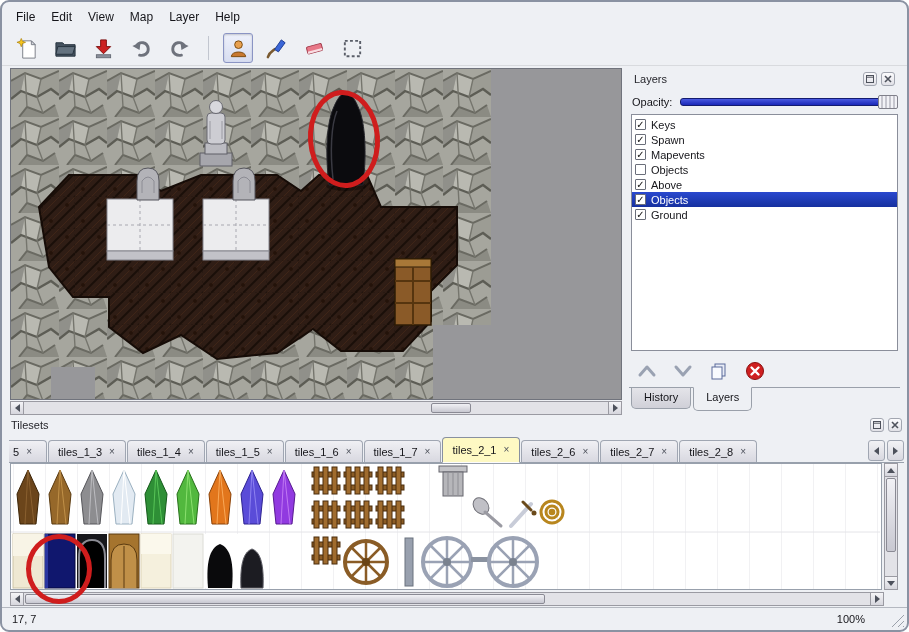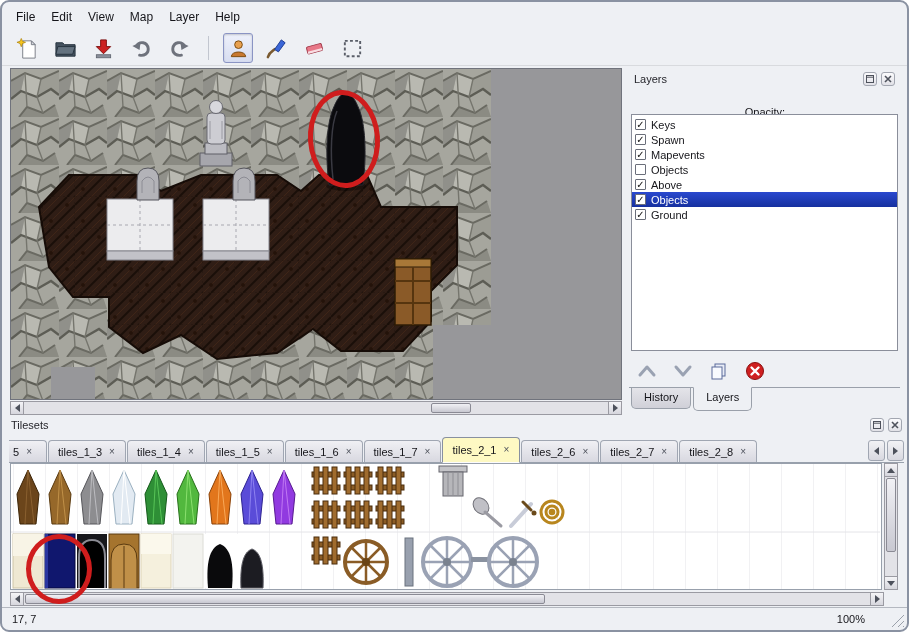--- a/index.html
+++ b/index.html
@@ -87,22 +87,22 @@
   .panel-btn {
     width: 14px; height: 14px; margin-left: 4px;
     display: flex; align-items: center; justify-content: center;
     border: 1px solid #a2a6b0; border-radius: 3px;
     background: linear-gradient(#fbfbfd, #e1e1e7);
   }
 
   
   .layers-panel { position: absolute; left: 627px; top: 68px; width: 271px; height: 343px; }
   .opacity-row {
-    position: absolute; left: 3px; top: 36px; right: 2px;
-    display: flex; align-items: center; font-size: 11px; flex-direction: column;
+    position: absolute; left: 3px; top: 25px; right: 2px;
+    display: flex; align-items: center; font-size: 11px;
   }
   .opacity-slider { flex: 1; margin-left: 8px; position: relative; height: 14px; }
   .opacity-track {
     position: absolute; left: 0; right: 2px; top: 3px; height: 8px; border-radius: 3px;
     background: linear-gradient(#4a5ae0, #1a28b8); border: 1px solid #141c70;
   }
   .opacity-handle {
     position: absolute; right: 0; top: 0; width: 20px; height: 14px;
     border: 1px solid #80808a; border-radius: 2px;
     background: repeating-linear-gradient(90deg, #f2f2f6 0 2px, #c6c6ce 2px 4px);

